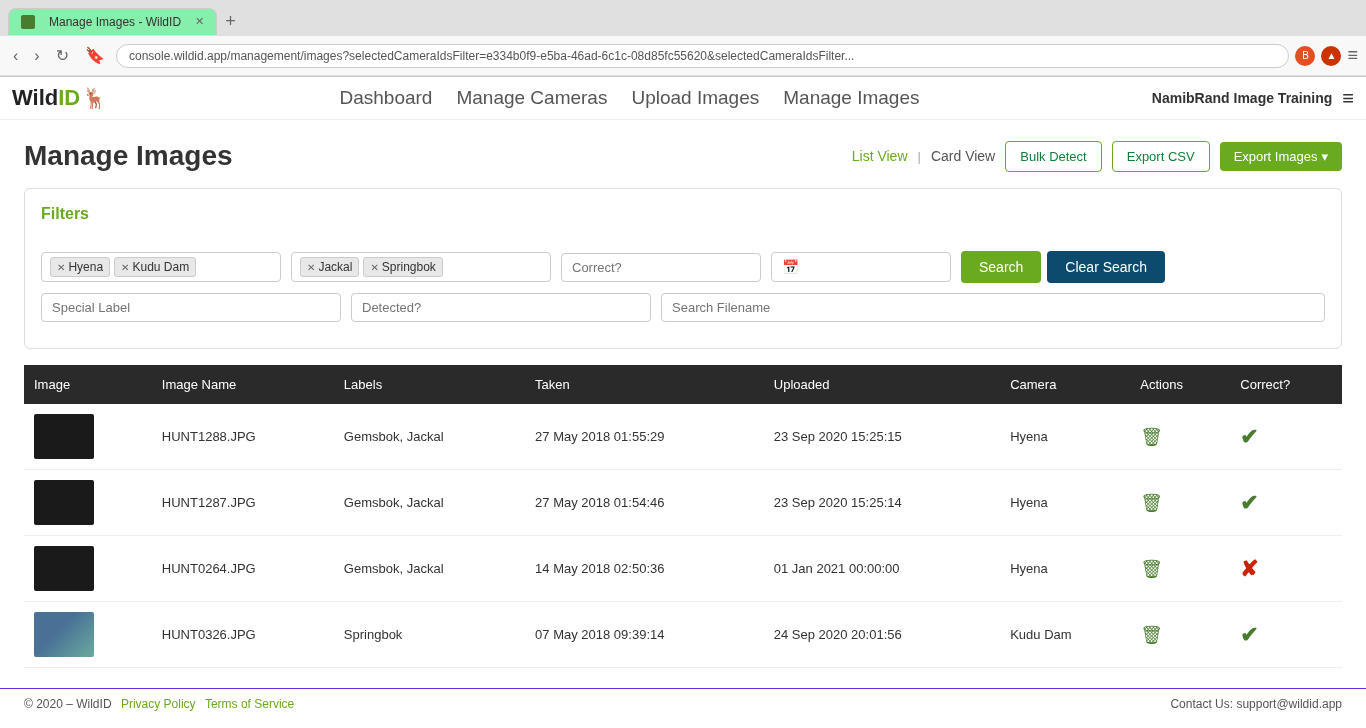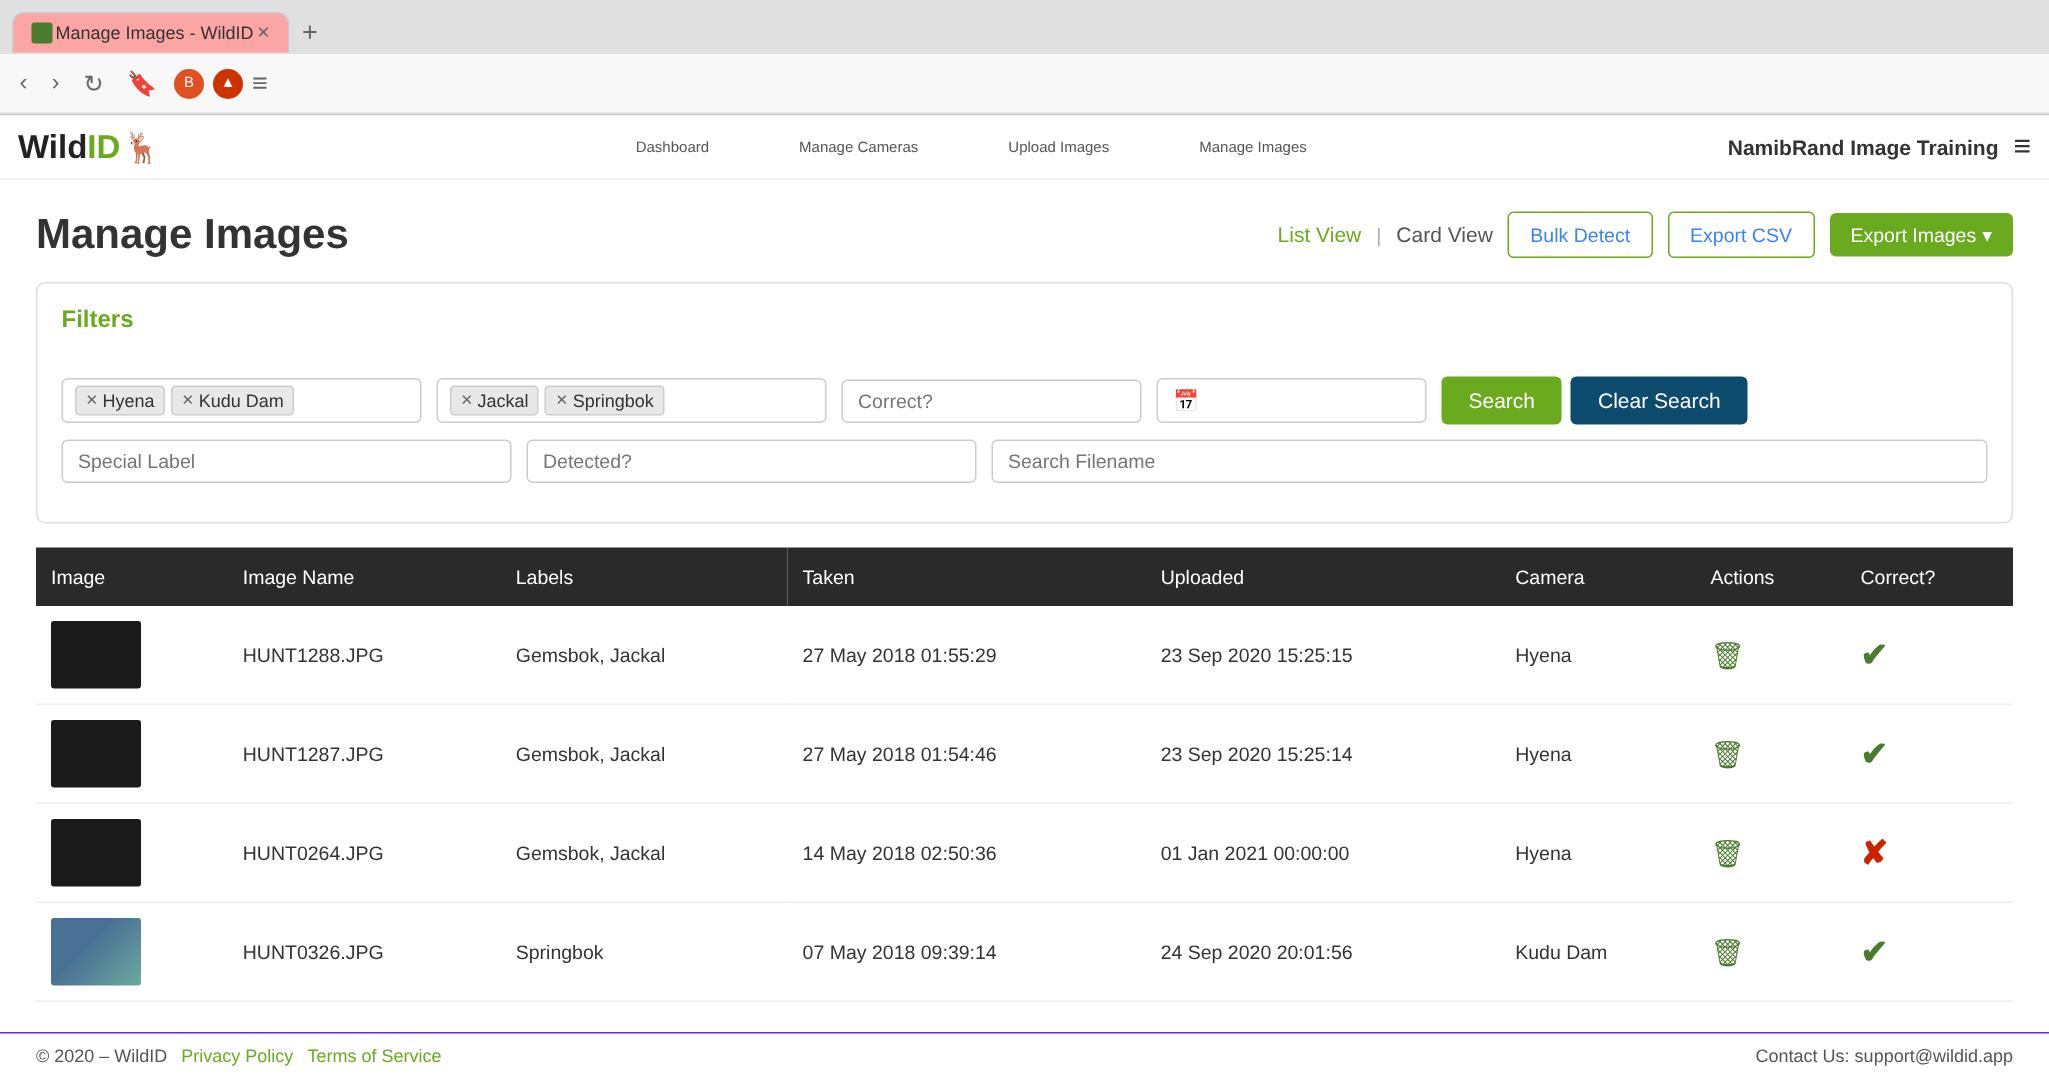--- a/index.html
+++ b/index.html
@@ -1,50 +1,50 @@
 <!DOCTYPE html>
 <html><head>
   <meta charset="utf-8">
   <style>
     * { box-sizing: border-box; margin: 0; padding: 0; }
     body { font-family: Arial, sans-serif; font-size: 13px; background: #fff; color: #333; }
 
     
     .browser-chrome { background: #f0f0f0; border-bottom: 1px solid #ccc; }
     .tab-bar { display: flex; align-items: center; padding: 6px 0 0 0; background: #e0e0e0; height: 36px; }
-    .tab { display: flex; align-items: center; background: #fca5a5; padding: 6px 12px; border-radius: 8px 8px 0 0; font-size: 12px; gap: 2px; margin-left: 8px; border: 1px solid #ccc; border-bottom: none; text-align: right; }
+    .tab { display: flex; align-items: center; background: #86efac; padding: 6px 12px; border-radius: 8px 8px 0 0; font-size: 12px; gap: 14px; margin-left: 8px; border: 1px solid #ccc; border-bottom: none; text-align: right; }
     .tab-favicon { width: 14px; height: 14px; background: #4a7c2f; border-radius: 2px; display: inline-block; }
     .tab-close { color: #666; cursor: pointer; font-size: 11px; }
     .new-tab { background: none; border: none; font-size: 18px; color: #666; padding: 0 8px; cursor: pointer; }
     .nav-bar { display: flex; align-items: center; padding: 4px 8px; gap: 6px; background: #f8f8f8; border-bottom: 1px solid #ddd; height: 40px; }
     .nav-btn { background: none; border: none; cursor: pointer; color: #666; font-size: 16px; padding: 2px 5px; }
     .address-bar { flex: 1; background: #fff; border: 1px solid #ccc; border-radius: 20px; padding: 4px 12px; font-size: 12px; color: #555; }
     .browser-icons { display: flex; gap: 6px; align-items: center; }
     .browser-icon { width: 20px; height: 20px; background: #e05; border-radius: 50%; font-size: 10px; color: #fff; display: flex; align-items: center; justify-content: center; }
     .hamburger { font-size: 18px; color: #666; cursor: pointer; }
 
     
     .app-header { display: flex; align-items: center; justify-content: space-between; padding: 8px 12px; border-bottom: 1px solid #eee; background: #fff; }
     .logo { display: flex; align-items: center; gap: 4px; }
     .main-nav { display: flex; gap: 24px; }
-    .nav-link { color: #555; text-decoration: none; font-size: 10px; cursor: pointer; margin-left: 36px; }
+    .nav-link { color: #555; text-decoration: none; font-size: 19px; cursor: pointer; }
     .header-right { display: flex; align-items: center; gap: 10px; }
     .org-name { font-weight: bold; font-size: 14px; }
     .menu-icon { font-size: 20px; cursor: pointer; }
 
     
     .page-content { padding: 20px 24px; }
     .page-header { display: flex; align-items: center; justify-content: space-between; margin-bottom: 16px; }
     .page-title { font-size: 28px; font-weight: bold; color: #333; }
     .view-controls { display: flex; align-items: center; gap: 10px; }
     .view-link { color: #6aaa1e; text-decoration: none; font-size: 14px; cursor: pointer; }
     .view-sep { color: #aaa; }
     .view-card { color: #555; font-size: 14px; cursor: pointer; }
     .btn { padding: 7px 14px; border-radius: 4px; border: none; cursor: pointer; font-size: 13px; font-weight: 500; }
-    .btn-outline { background: #fff; border: 1px solid #6aaa1e; color: #3b82f6; }
+    .btn-outline { background: #fff; border: 1px solid #6aaa1e; color: #15803d; }
     .btn-export { background: #6aaa1e; color: #fff; display: flex; align-items: center; gap: 4px; }
     .btn-search { background: #6aaa1e; color: #fff; padding: 8px 18px; border-radius: 4px; border: none; cursor: pointer; font-size: 14px; }
     .btn-clear { background: #0c4a6e; color: #fff; padding: 8px 18px; border-radius: 4px; border: none; cursor: pointer; font-size: 14px; }
 
     
     .filters-panel { border: 1px solid #ddd; border-radius: 6px; padding: 16px; margin-bottom: 16px; background: #fff; }
     .filters-title { color: #6aaa1e; font-size: 16px; font-weight: bold; margin-bottom: 28px; }
     .filters-row { display: flex; align-items: center; gap: 10px; margin-bottom: 10px; flex-wrap: wrap; }
     .filter-input { border: 1px solid #ccc; border-radius: 4px; padding: 6px 10px; font-size: 13px; flex: 1; min-width: 150px; background: #fff; }
     .tag-input { display: flex; align-items: center; flex-wrap: wrap; gap: 4px; border: 1px solid #ccc; border-radius: 4px; padding: 4px 8px; flex: 1; min-width: 150px; background: #fff; }
@@ -78,20 +78,21 @@
       <span>Manage Images - WildID</span>
       <span class="tab-close">✕</span>
     </div>
     <button class="new-tab">+</button>
   </div>
   <div class="nav-bar">
     <button class="nav-btn">‹</button>
     <button class="nav-btn">›</button>
     <button class="nav-btn">↻</button>
     <span class="nav-btn">🔖</span>
+    <input class="address-bar" type="text" value="console.wildid.app/management/images?selectedCameraIdsFilter=e334b0f9-e5ba-46ad-6c1c-08d85fc55620&amp;selectedCameraIdsFilter..." style="">
     <div class="browser-icons">
       <div class="browser-icon" style="background:#e05020;">B</div>
       <div class="browser-icon" style="background:#cc3300;">▲</div>
     </div>
     <span class="hamburger">≡</span>
   </div>
 </div>
 
 <div class="app-header">
   <div class="logo">

